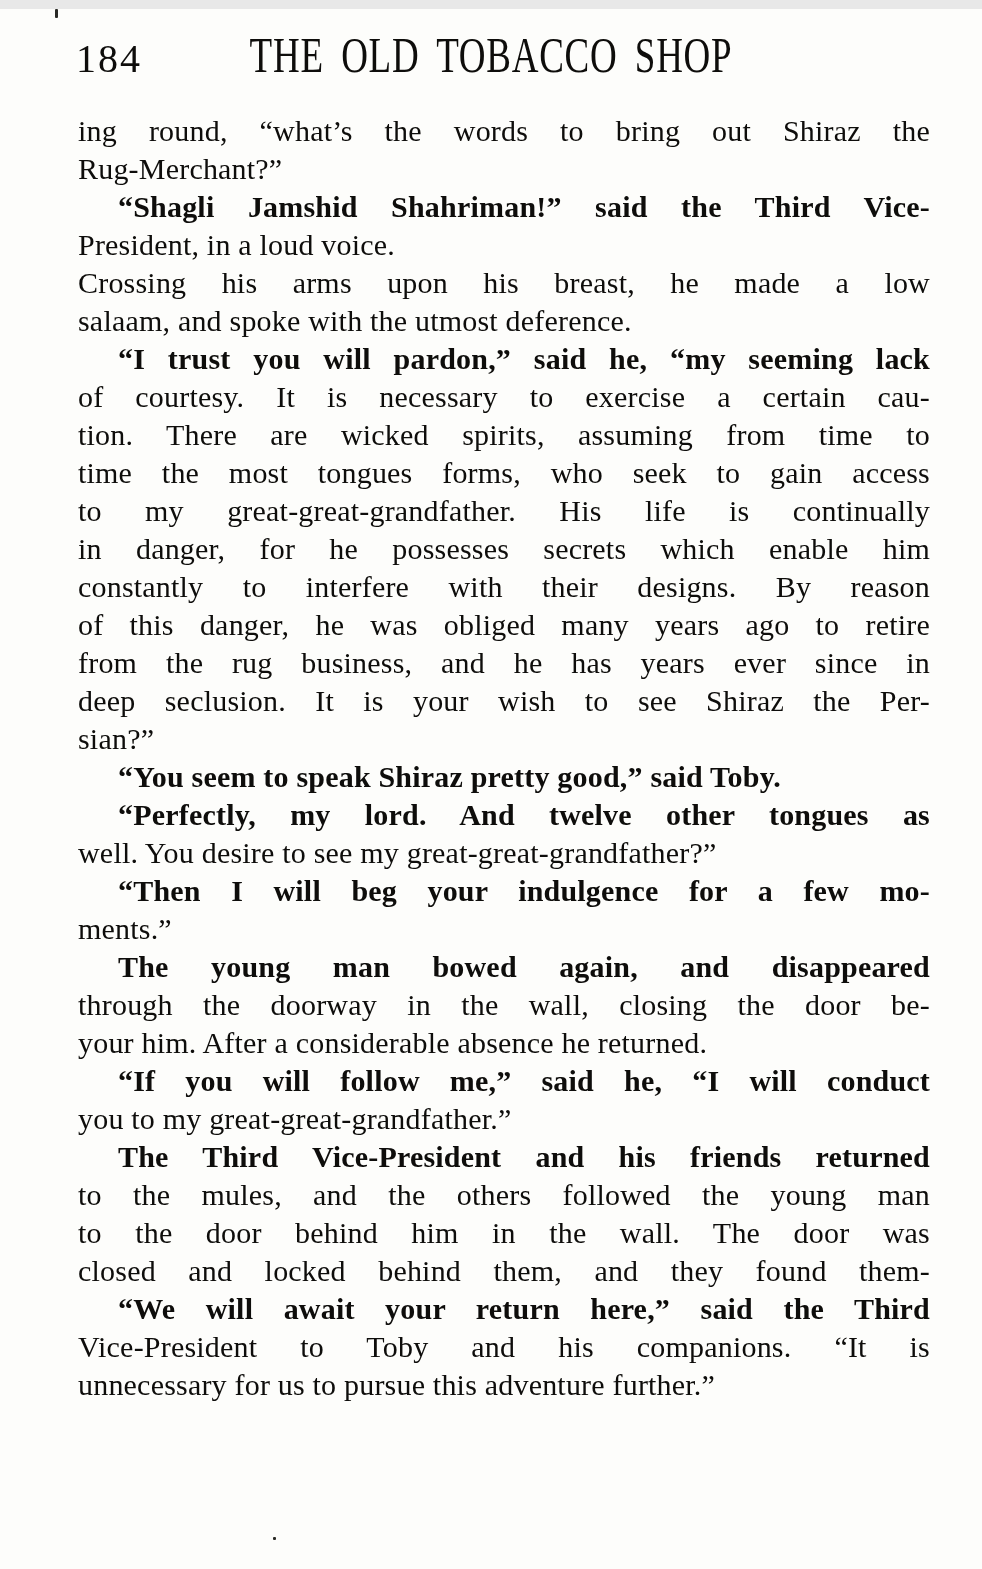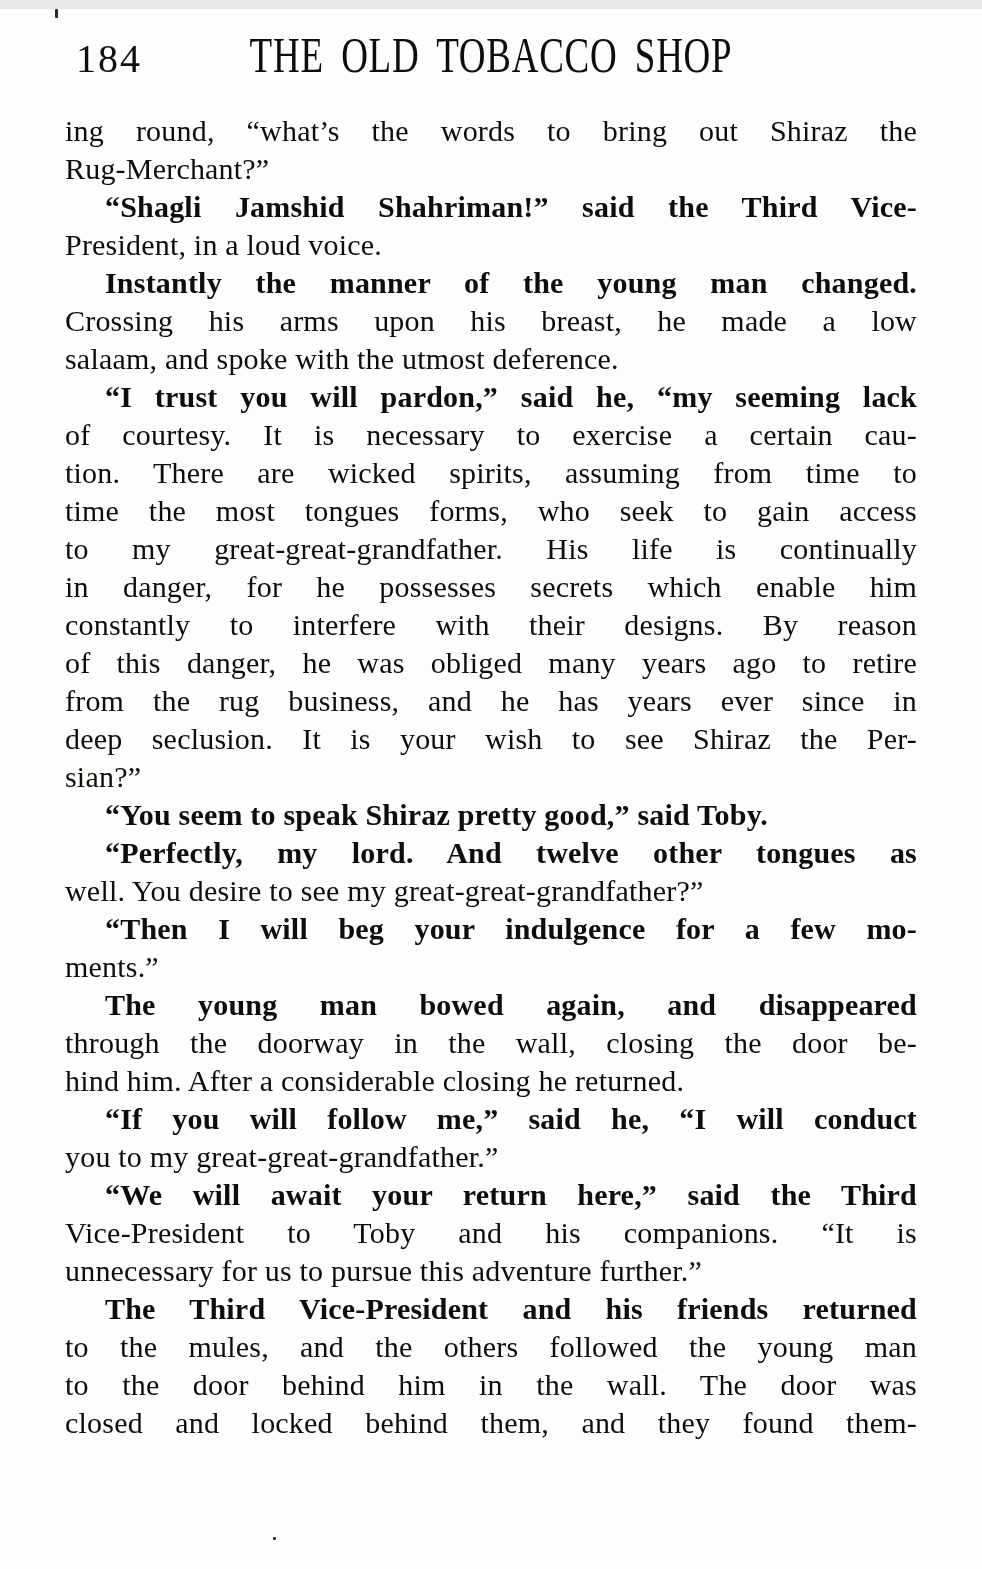--- a/index.html
+++ b/index.html
@@ -35,21 +35,21 @@
     font-size: 50px;
     line-height: 44px;
     font-weight: normal;
     letter-spacing: 1px;
     word-spacing: 10px;
     transform: scaleX(0.74);
   }
   .page-text {
     position: absolute;
     top: 103px;
-    left: 65px;
+    left: 78px;
     width: 852px;
     font-size: 30px;
     line-height: 38px;
     letter-spacing: 0.2px;
   }
   .para { margin: 0; }
   .line {
     text-align: justify;
     text-align-last: justify;
     white-space: nowrap;
@@ -78,21 +78,20 @@
   <main class="page-text">
       <div class="para">
         <div class="line">ing round, “what’s the words to bring out Shiraz the</div>
         <div class="line last">Rug-Merchant?”</div>
       </div>
       <div class="para">
         <div class="line indent">“Shagli Jamshid Shahriman!” said the Third Vice-</div>
         <div class="line last">President, in a loud voice.</div>
       </div>
       <div class="para">
-        <div class="line indent">Instantly the manner of the young man changed.</div>
         <div class="line">Crossing his arms upon his breast, he made a low</div>
         <div class="line last">salaam, and spoke with the utmost deference.</div>
       </div>
       <div class="para">
         <div class="line indent">“I trust you will pardon,” said he, “my seeming lack</div>
         <div class="line">of courtesy.  It is necessary to exercise a certain cau-</div>
         <div class="line">tion.  There are wicked spirits, assuming from time to</div>
         <div class="line">time the most tongues forms, who seek to gain access</div>
         <div class="line">to my great-great-grandfather.  His life is continually</div>
         <div class="line">in danger, for he possesses secrets which enable him</div>
@@ -109,34 +108,34 @@
         <div class="line indent">“Perfectly, my lord.  And twelve other tongues as</div>
         <div class="line last">well.  You desire to see my great-great-grandfather?”</div>
       </div>
       <div class="para">
         <div class="line indent">“Then I will beg your indulgence for a few mo-</div>
         <div class="line last">ments.”</div>
       </div>
       <div class="para">
         <div class="line indent">The young man bowed again, and disappeared</div>
         <div class="line">through the doorway in the wall, closing the door be-</div>
-        <div class="line last">hind him.  After a considerable closing he returned.</div>
+        <div class="line last">your him.  After a considerable absence he returned.</div>
       </div>
       <div class="para">
         <div class="line indent">“If you will follow me,” said he, “I will conduct</div>
         <div class="line last">you to my great-great-grandfather.”</div>
       </div>
       <div class="para">
-        <div class="line indent">“We will await your return here,” said the Third</div>
-        <div class="line">Vice-President to Toby and his companions.  “It is</div>
-        <div class="line last">unnecessary for us to pursue this adventure further.”</div>
-      </div>
-      <div class="para">
         <div class="line indent">The Third Vice-President and his friends returned</div>
         <div class="line">to the mules, and the others followed the young man</div>
         <div class="line">to the door behind him in the wall.  The door was</div>
         <div class="line">closed and locked behind them, and they found them-</div>
+      </div>
+      <div class="para">
+        <div class="line indent">“We will await your return here,” said the Third</div>
+        <div class="line">Vice-President to Toby and his companions.  “It is</div>
+        <div class="line last">unnecessary for us to pursue this adventure further.”</div>
       </div>
     </main>
 
   <span class="ink-speck speck-top"></span>
   <span class="ink-speck speck-bottom"></span>
 </div>
 
 </body></html>

